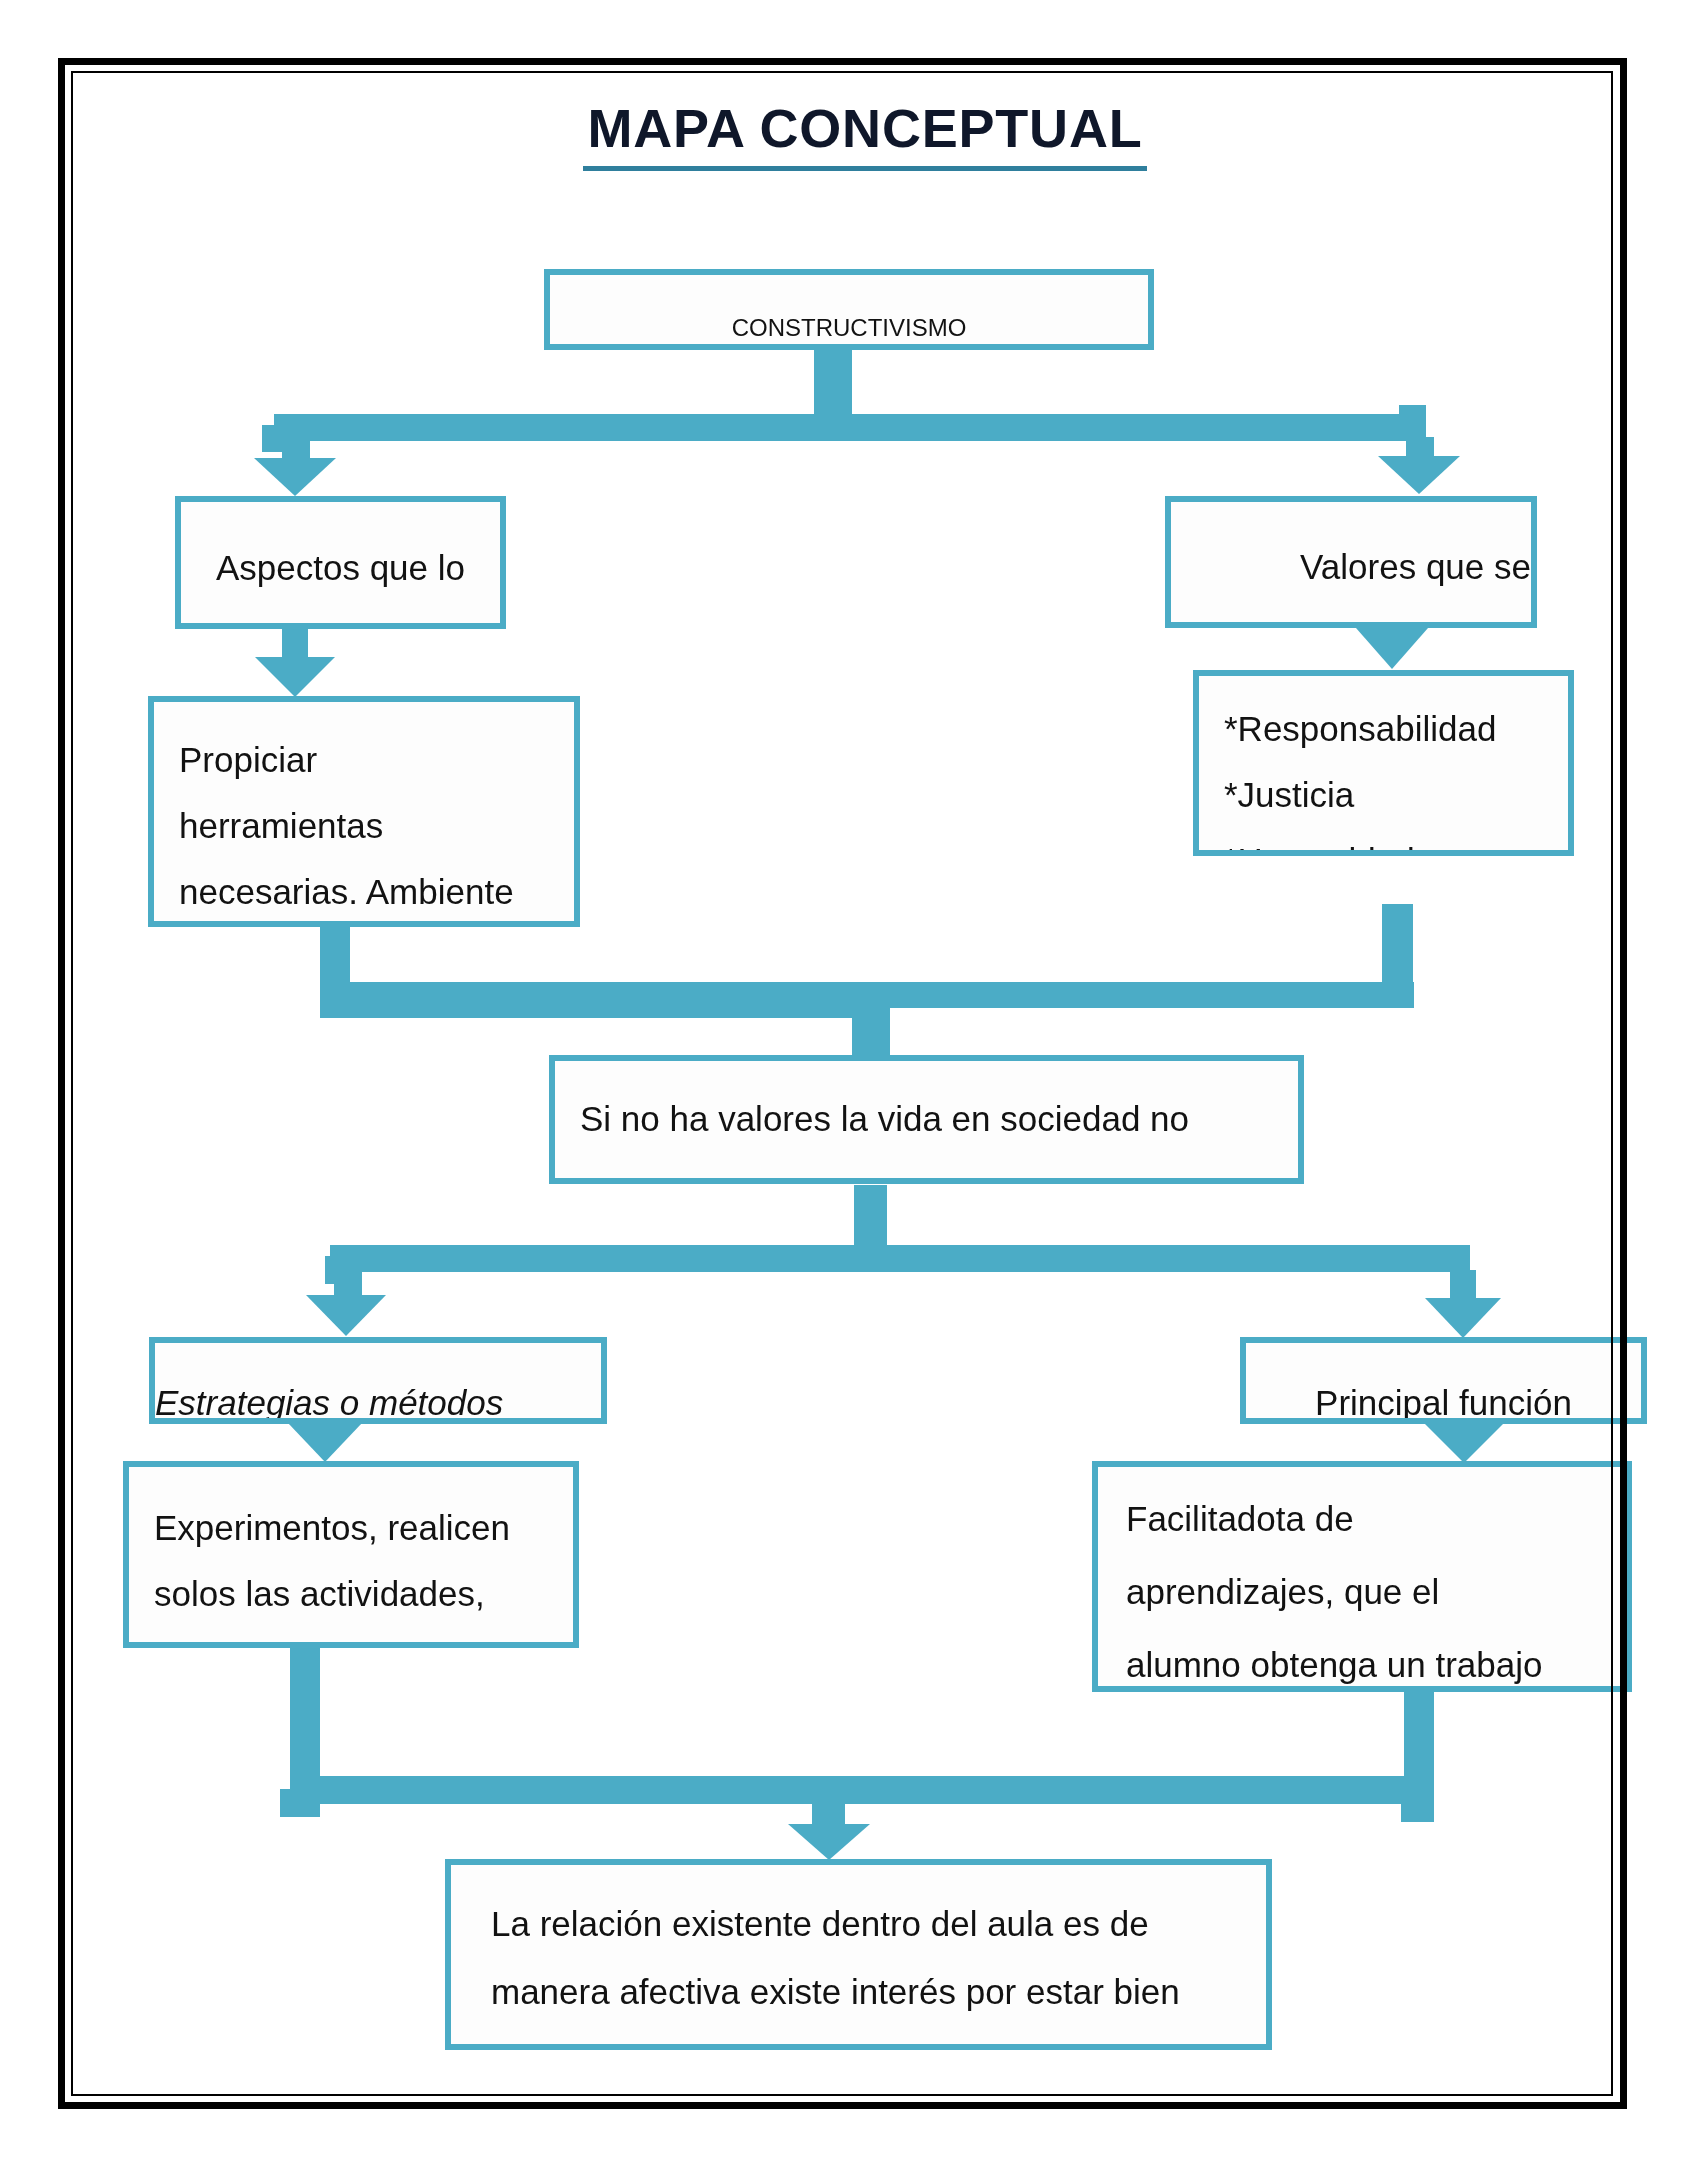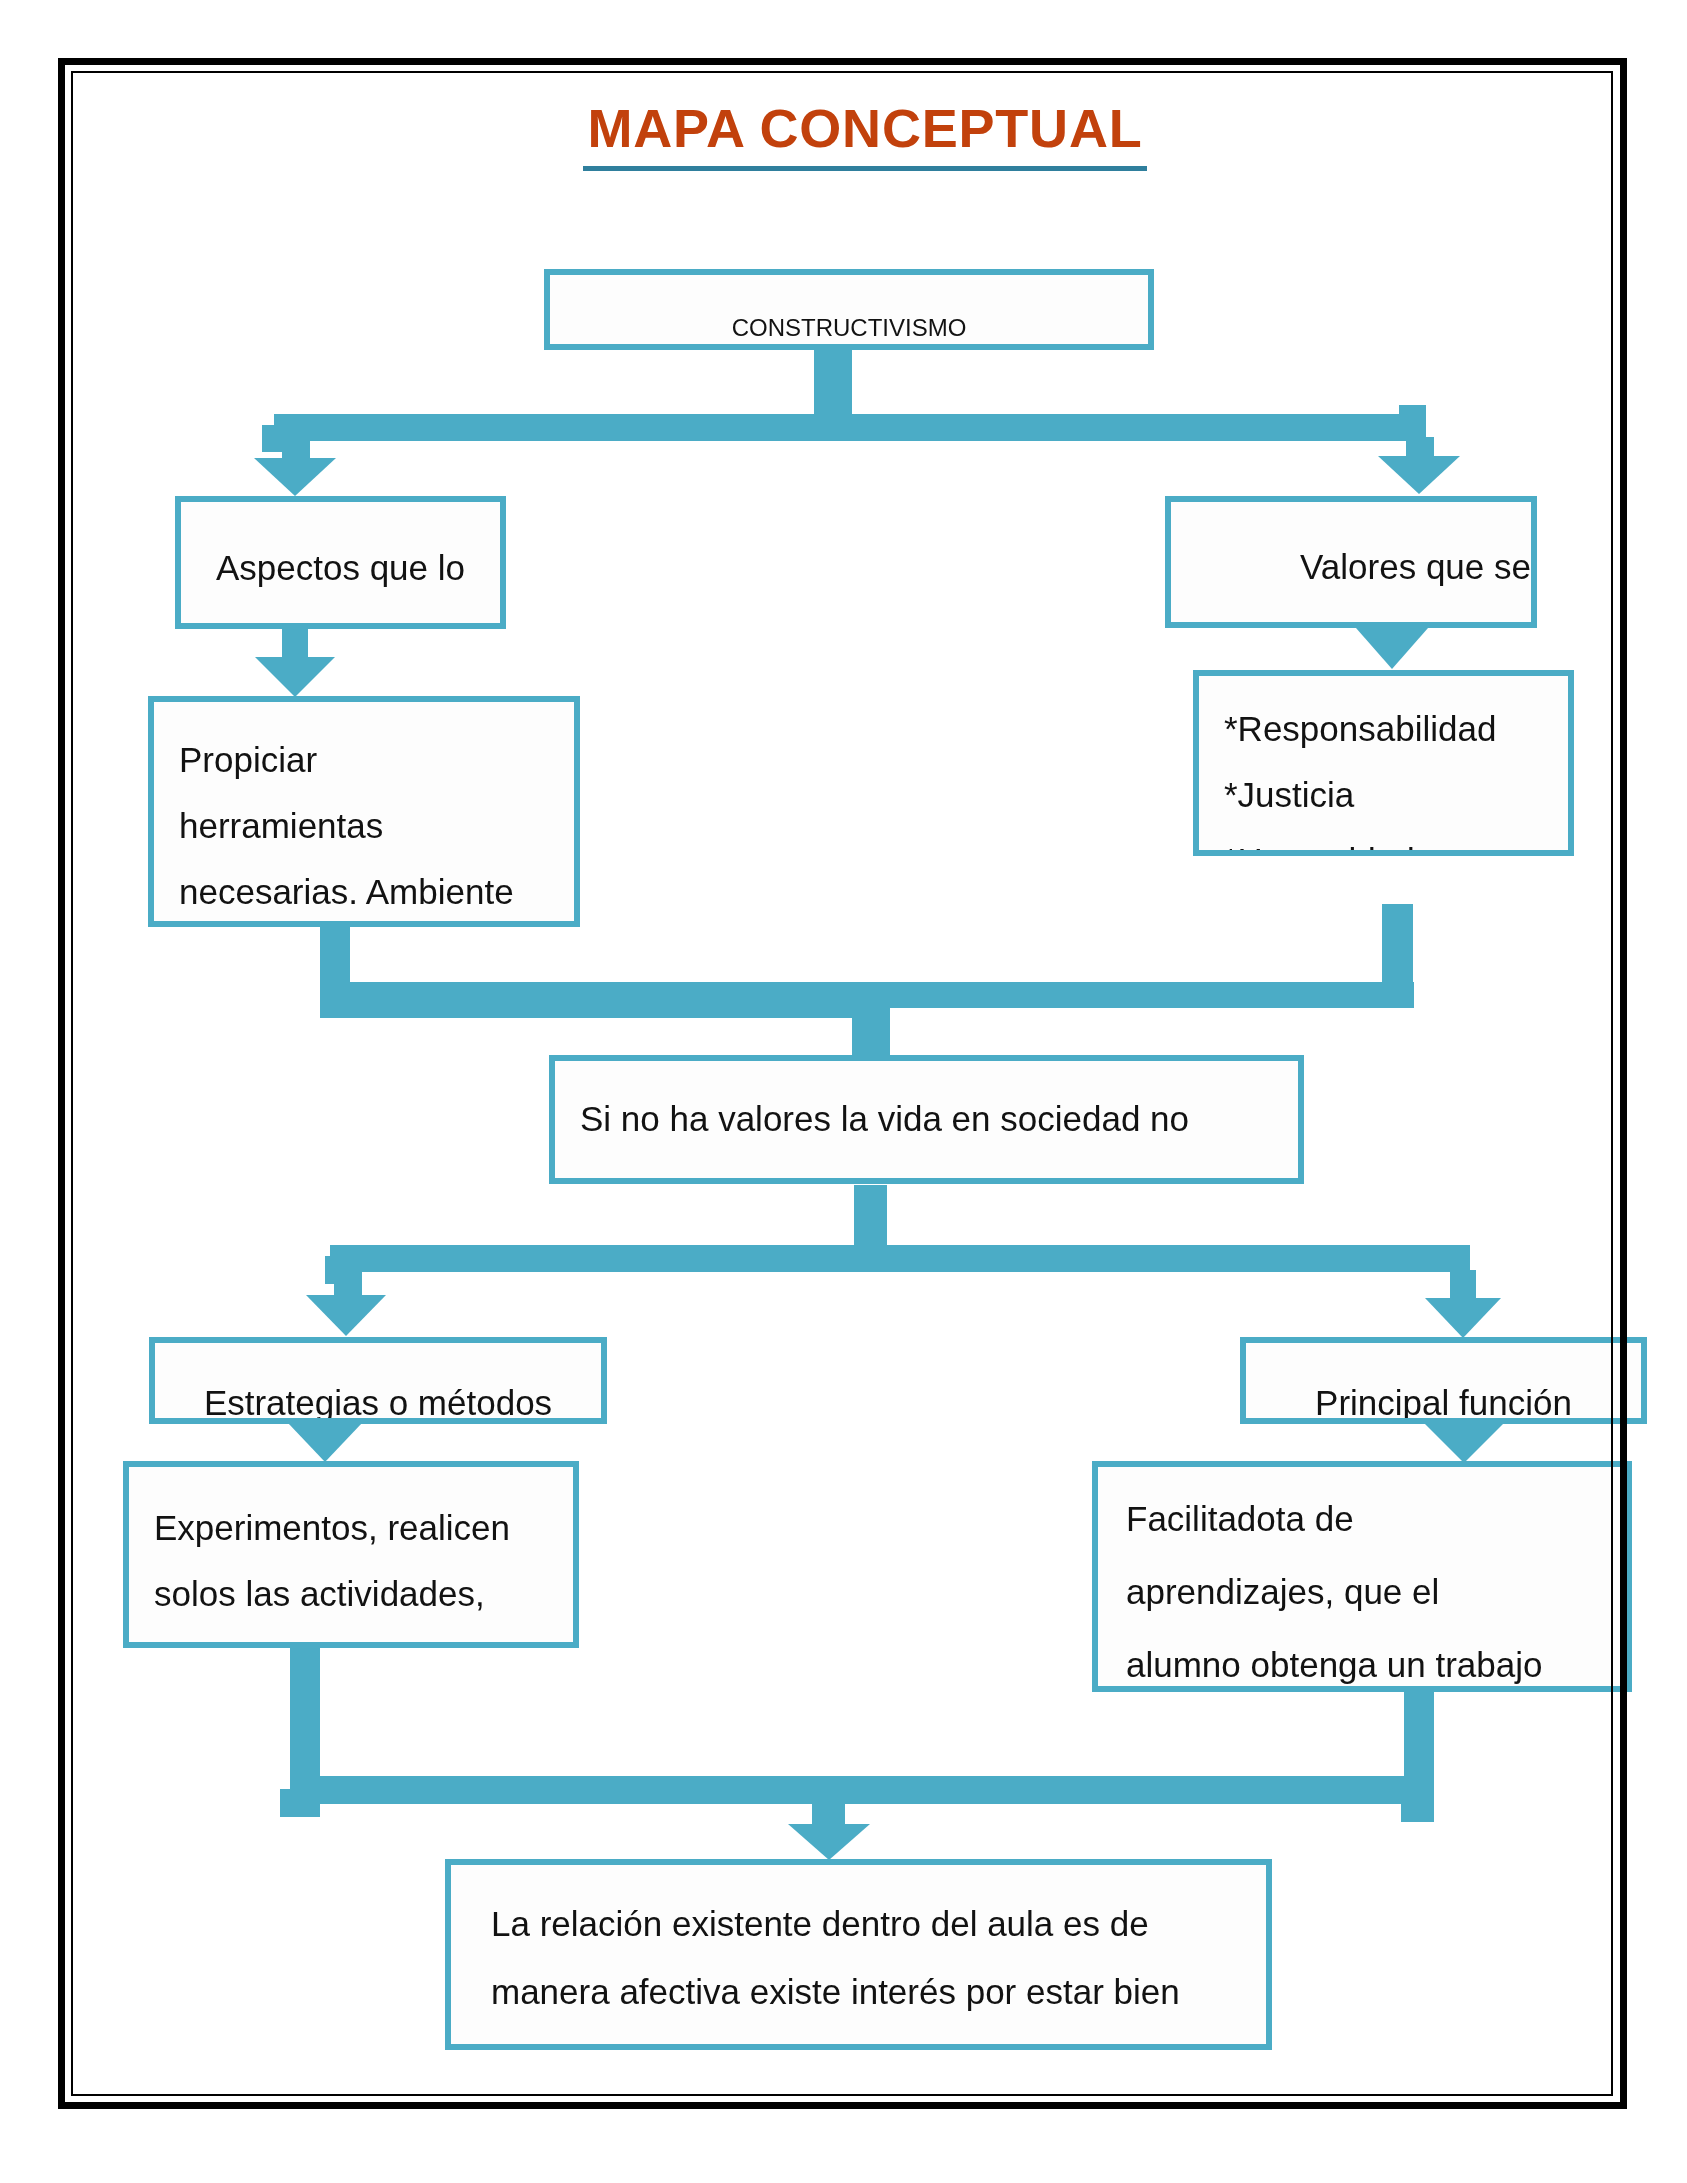--- a/index.html
+++ b/index.html
@@ -21,21 +21,21 @@
     border:2.5px solid #000;box-sizing:border-box;z-index:40;pointer-events:none;
   }
   
   .title-wrap{
     position:absolute;left:0;top:97px;width:1687px;text-align:center;
     padding-left:43px;box-sizing:border-box;z-index:10;
   }
   .title-text{
     display:inline-block;
     font-size:54px;font-weight:bold;letter-spacing:0.8px;
-    color:#c2410c;
+    color:#0f172a;
     border-bottom:5.8px solid #2f7f9d;
     padding:0 5px 6.6px 5px;
   }
   
   .box{
     position:absolute;background:#fdfdfd;border:6.6px solid #4bacc6;
     box-sizing:border-box;overflow:hidden;z-index:10;
     font-size:35px;color:#121212;
   }
   .box .line{white-space:nowrap;}
@@ -46,21 +46,21 @@
     text-align:center;padding-top:31px;line-height:69px;}
   .b-valores{left:1165px;top:496px;width:372px;height:132px;
     text-align:right;padding-top:30px;line-height:69px;}
   .b-propiciar{left:148px;top:696px;width:432px;height:231px;
     padding:25px 0 0 25px;line-height:66px;}
   .b-valoreslista{left:1193px;top:670px;width:381px;height:186px;
     padding:20px 0 0 25px;line-height:66px;}
   .b-sino{left:549px;top:1055px;width:755px;height:129px;
     padding:21.4px 0 0 25px;line-height:74px;}
   .b-estrategias{left:149px;top:1337px;width:458px;height:87px;
-    text-align:center;padding-top:36px;line-height:48px;}
+    text-align:left;padding-top:36px;line-height:48px;font-style:italic;}
   .b-experimentos{left:123px;top:1461px;width:456px;height:187px;
     padding:28px 0 0 25px;line-height:66px;}
   .b-principal{left:1240px;top:1337px;width:407px;height:87px;
     text-align:center;padding-top:36px;line-height:48px;}
   .b-facilitadota{left:1092px;top:1461px;width:540px;height:231px;
     padding:15px 0 0 28px;line-height:73px;}
   .b-relacion{left:445px;top:1859px;width:827px;height:191px;
     padding:25px 0 0 40px;line-height:68px;}
   
   .c{position:absolute;background:#4bacc6;z-index:5;}

